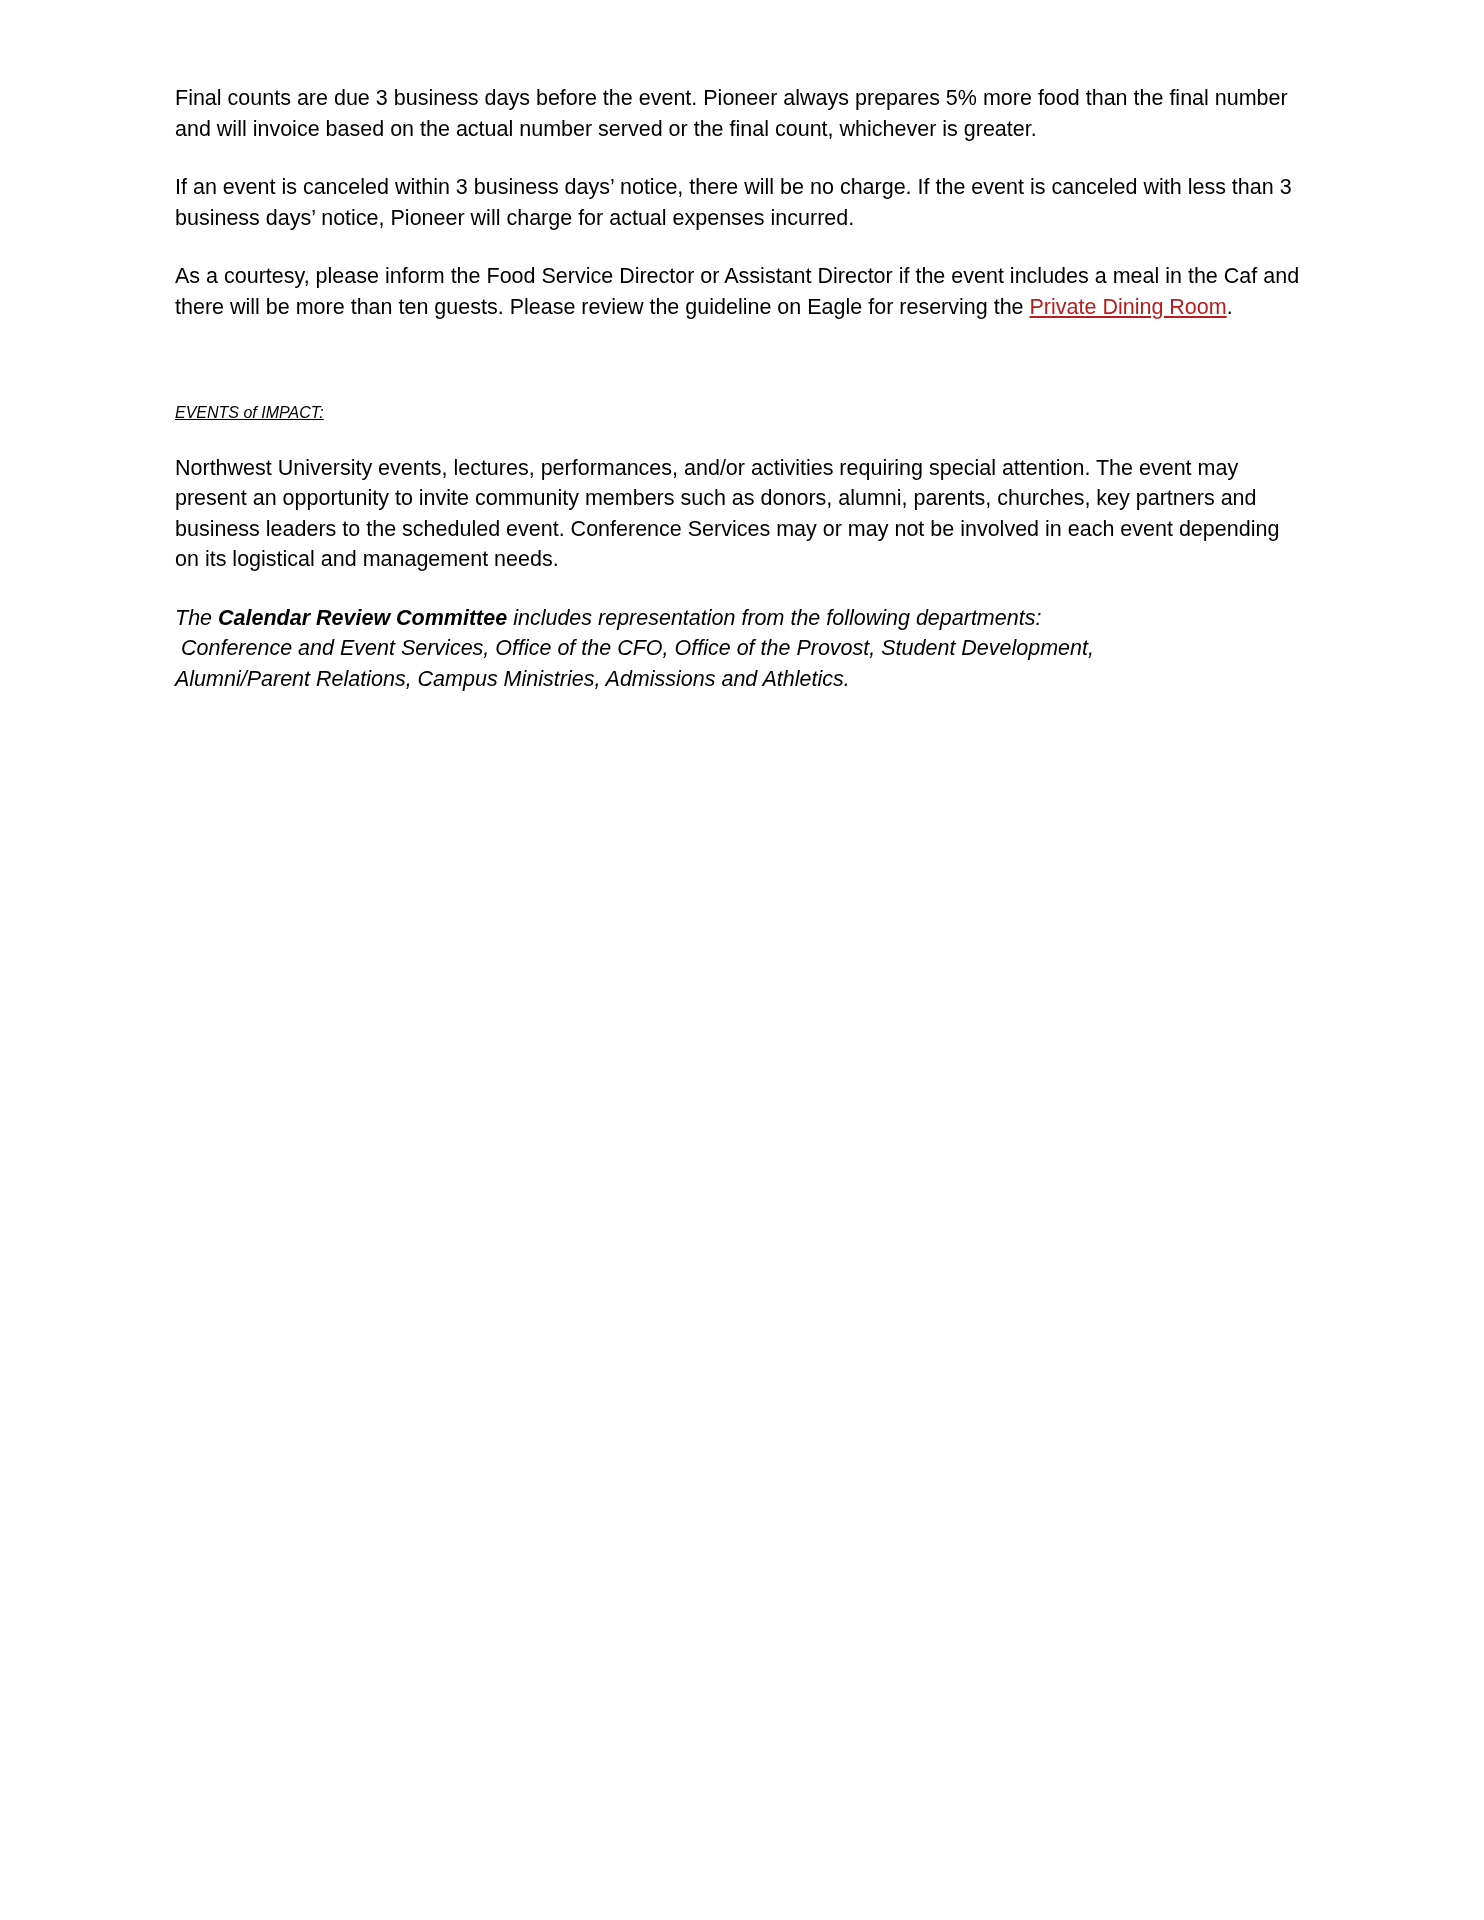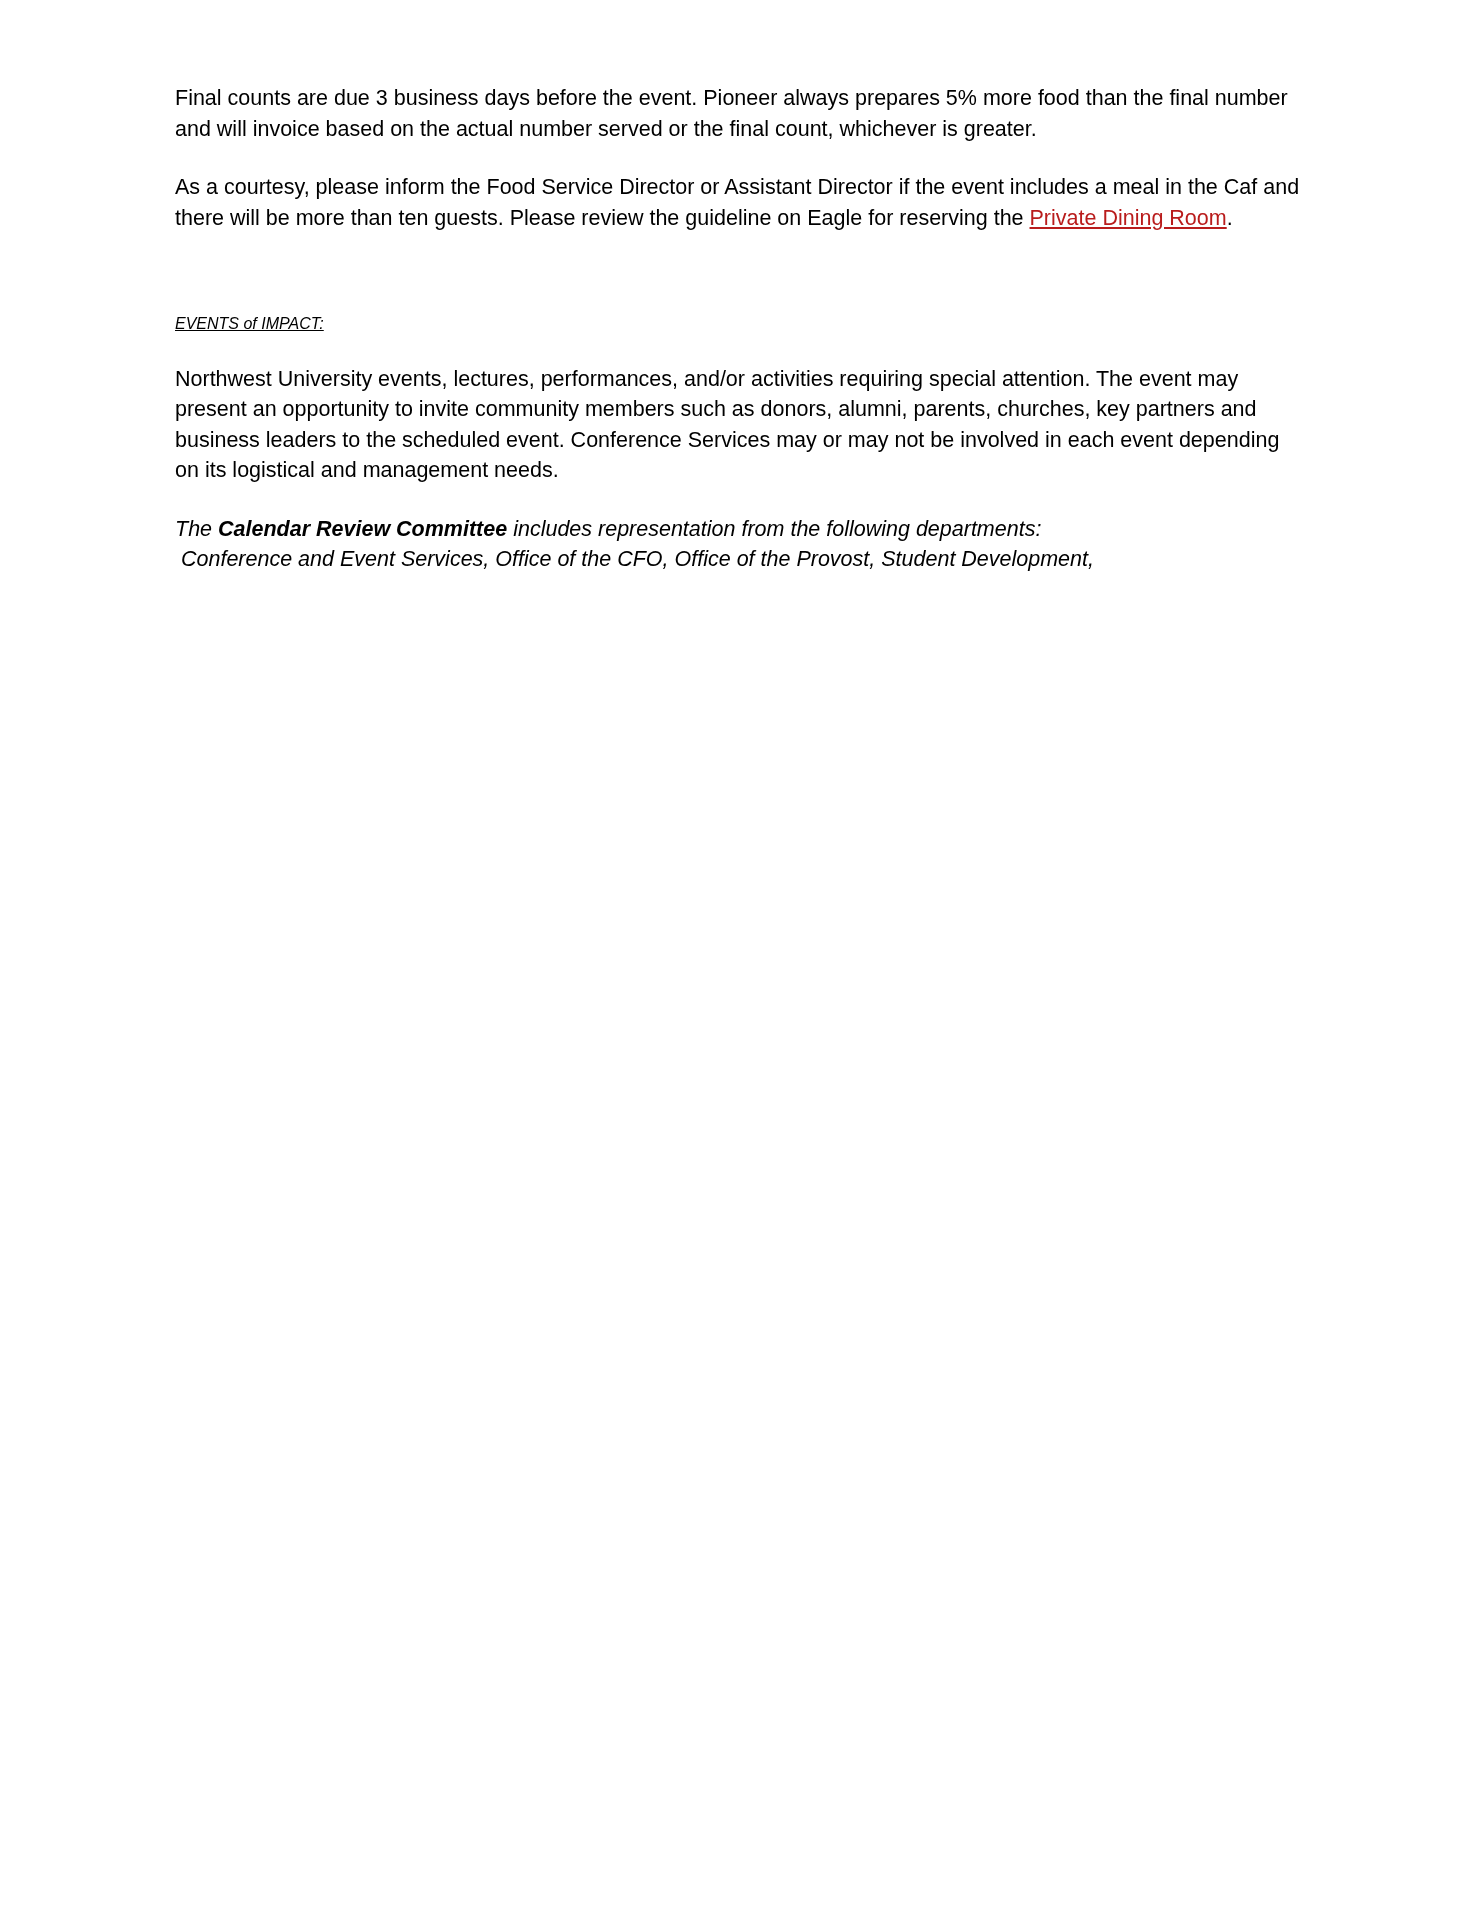--- a/index.html
+++ b/index.html
@@ -52,25 +52,26 @@
   }
 </style>
 </head>
 <body>
 
 <div class="page">
   <div class="doc-body">
 
     <p class="para">Final counts are due 3 business days before the event.  Pioneer always prepares 5% more food than the final number and will invoice based on the actual number served or the final count, whichever is greater.</p>
 
+    <p class="para">If an event is canceled within 3 business days’ notice, there will be no charge.  If the event is canceled with less than 3 business days’ notice, Pioneer will charge for actual expenses incurred.</p>
 
     <p class="para"><span>As a courtesy, please inform the Food Service Director or Assistant Director if the event includes a meal in the Caf and there will be more than ten guests. Please review the guideline on Eagle for reserving the </span><a class="link" href="#">Private Dining Room</a><span>.</span></p>
 
     <div class="spacer-lg"></div>
 
     <p class="heading-italic">EVENTS of IMPACT:</p>
 
     <p class="para">Northwest University events, lectures, performances, and/or activities requiring special attention. The event may present an opportunity to invite community members such as donors, alumni, parents, churches, key partners and business leaders to the scheduled event. Conference Services may or may not be involved in each event depending on its logistical and management needs.</p>
 
-    <p class="italic-block"><span>The </span><b>Calendar Review Committee</b><span> includes representation from the following departments:</span><br><span class="nbsp-indent"> Conference and Event Services, Office of the CFO, Office of the Provost, Student Development,</span><br></p>
+    <p class="italic-block"><span>The </span><b>Calendar Review Committee</b><span> includes representation from the following departments:</span><br><span class="nbsp-indent"> Conference and Event Services, Office of the CFO, Office of the Provost, Student Development,</span><br><span>Alumni/Parent Relations, Campus Ministries, Admissions and Athletics.</span></p>
 
   </div>
 </div>
 
 </body></html>

